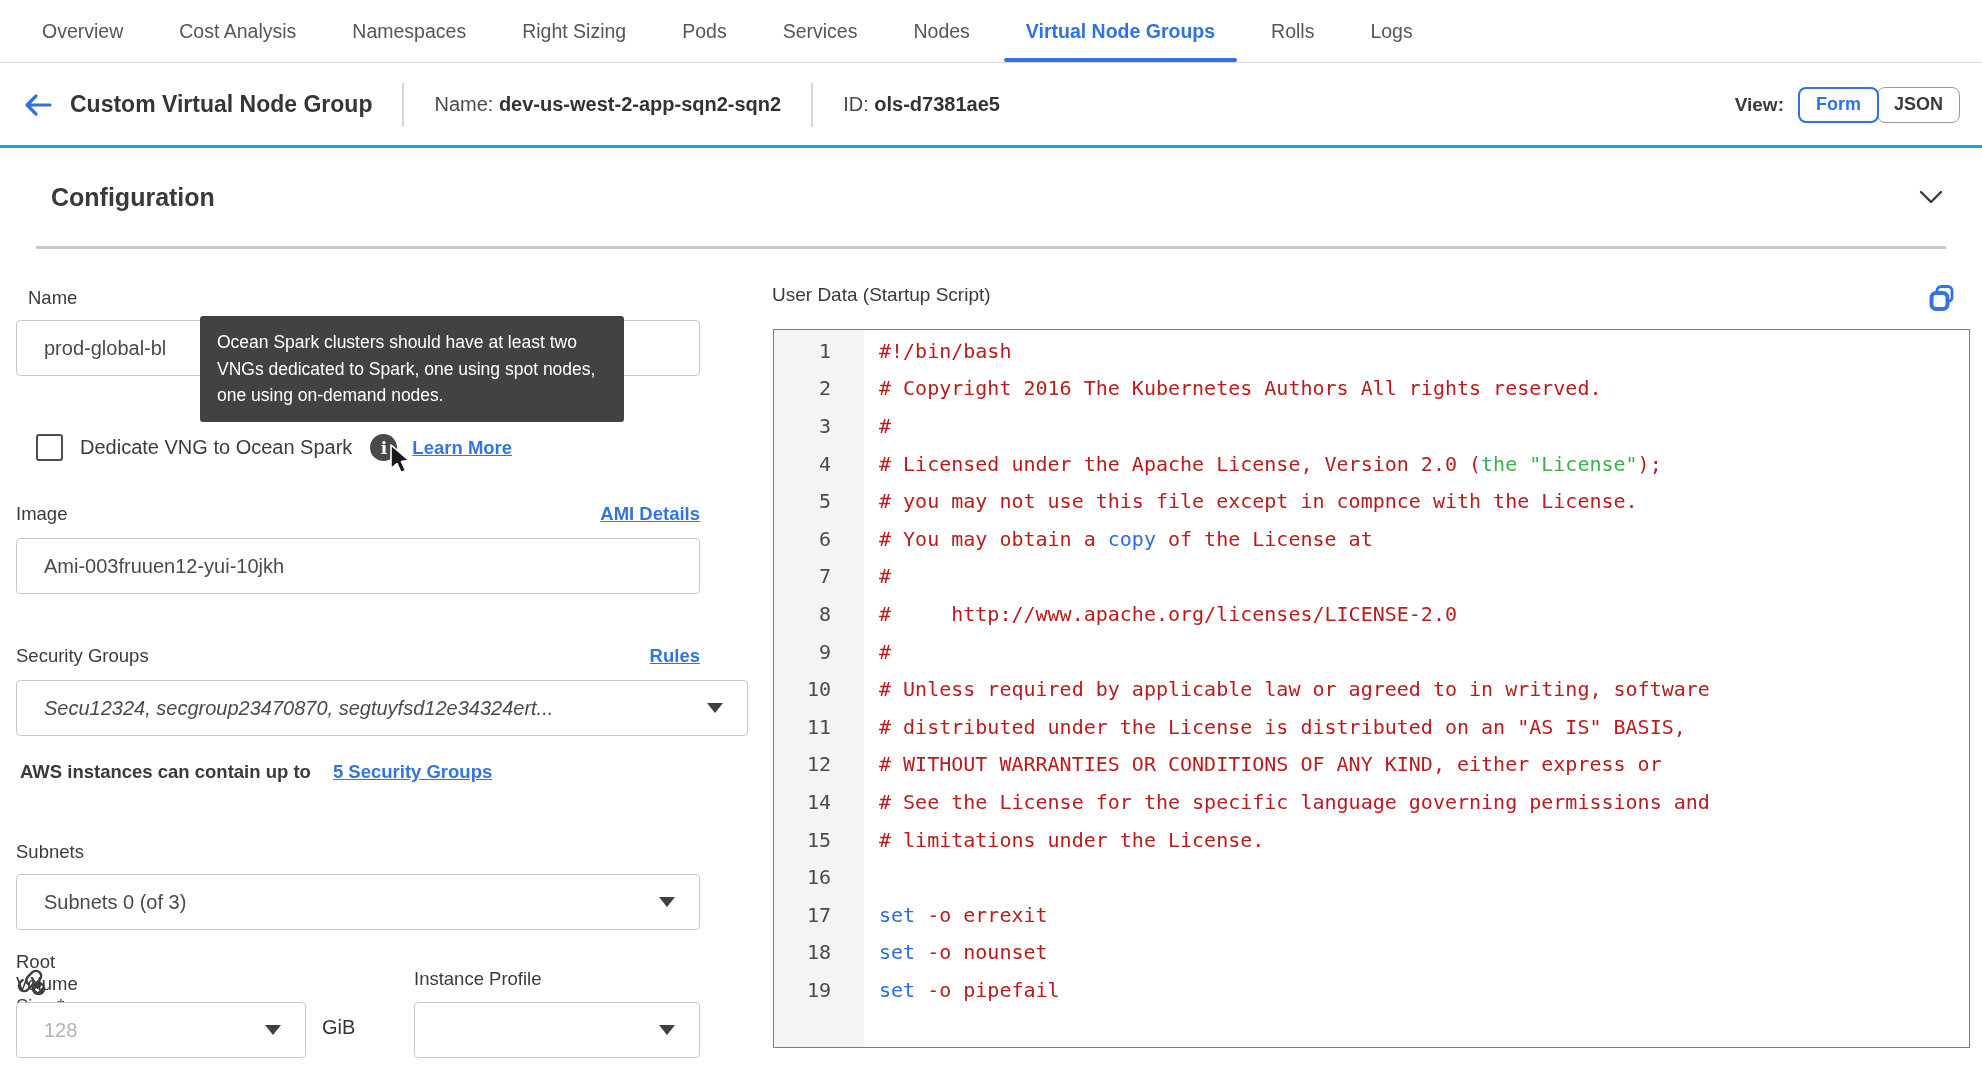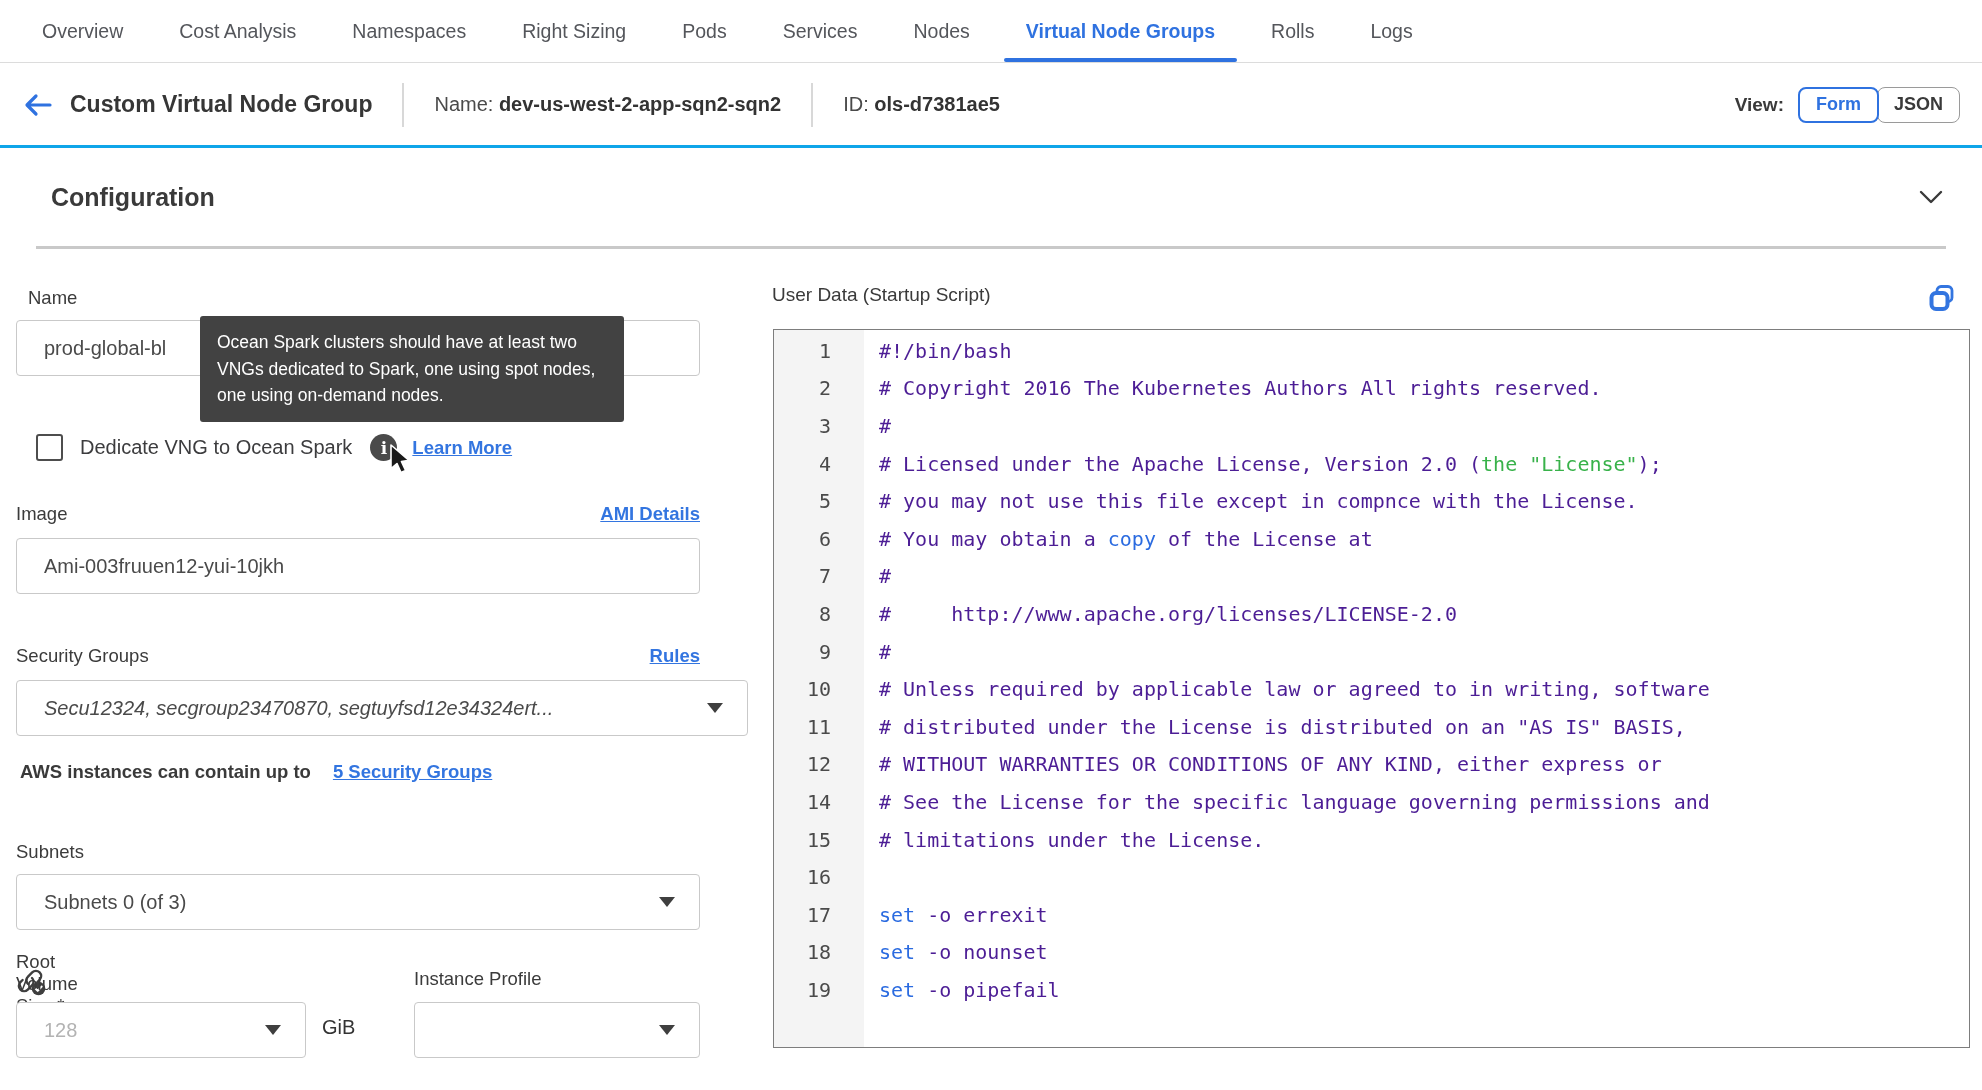--- a/index.html
+++ b/index.html
@@ -72,21 +72,21 @@
   .ud-label { position:absolute; left:772px; top:284px; font-size:19px; color:#3a3a3a; }
   .copy-btn { position:absolute; left:1928px; top:284px; cursor:pointer; }
   .editor { position:absolute; left:773px; top:329px; width:1197px; height:719px;
     border:1.5px solid #7d7d7d; background:#fff; overflow:hidden; cursor:text; }
   .gutter-bg { position:absolute; left:0; top:0; bottom:0; width:90px; background:#f4f4f4; }
   .code-lines { position:relative; padding-top:2px; }
   .code-line { display:flex; height:37.6px; align-items:center;
     font-family:"DejaVu Sans Mono", monospace; font-size:20px; }
   .ln { width:90px; padding-right:33px; text-align:right; color:#4a4a4a; flex:0 0 auto; }
   .lc { padding-left:15px; white-space:pre; color:#4f5154; }
-  .seg-d { color:#4c1d95; }
+  .seg-d { color:#b91c1c; }
   .seg-g { color:#38b24a; }
   .seg-b { color:#2b6be0; }
 </style>
 </head>
 <body>
 
 <div id="app">
 
   <nav class="tabbar">
       <div class="tab">Overview</div>

